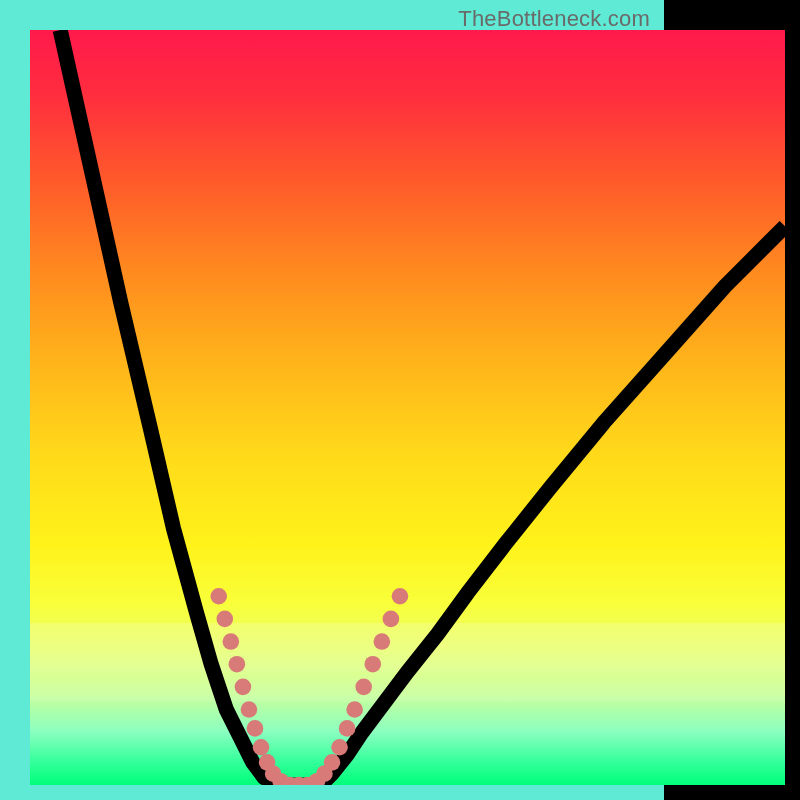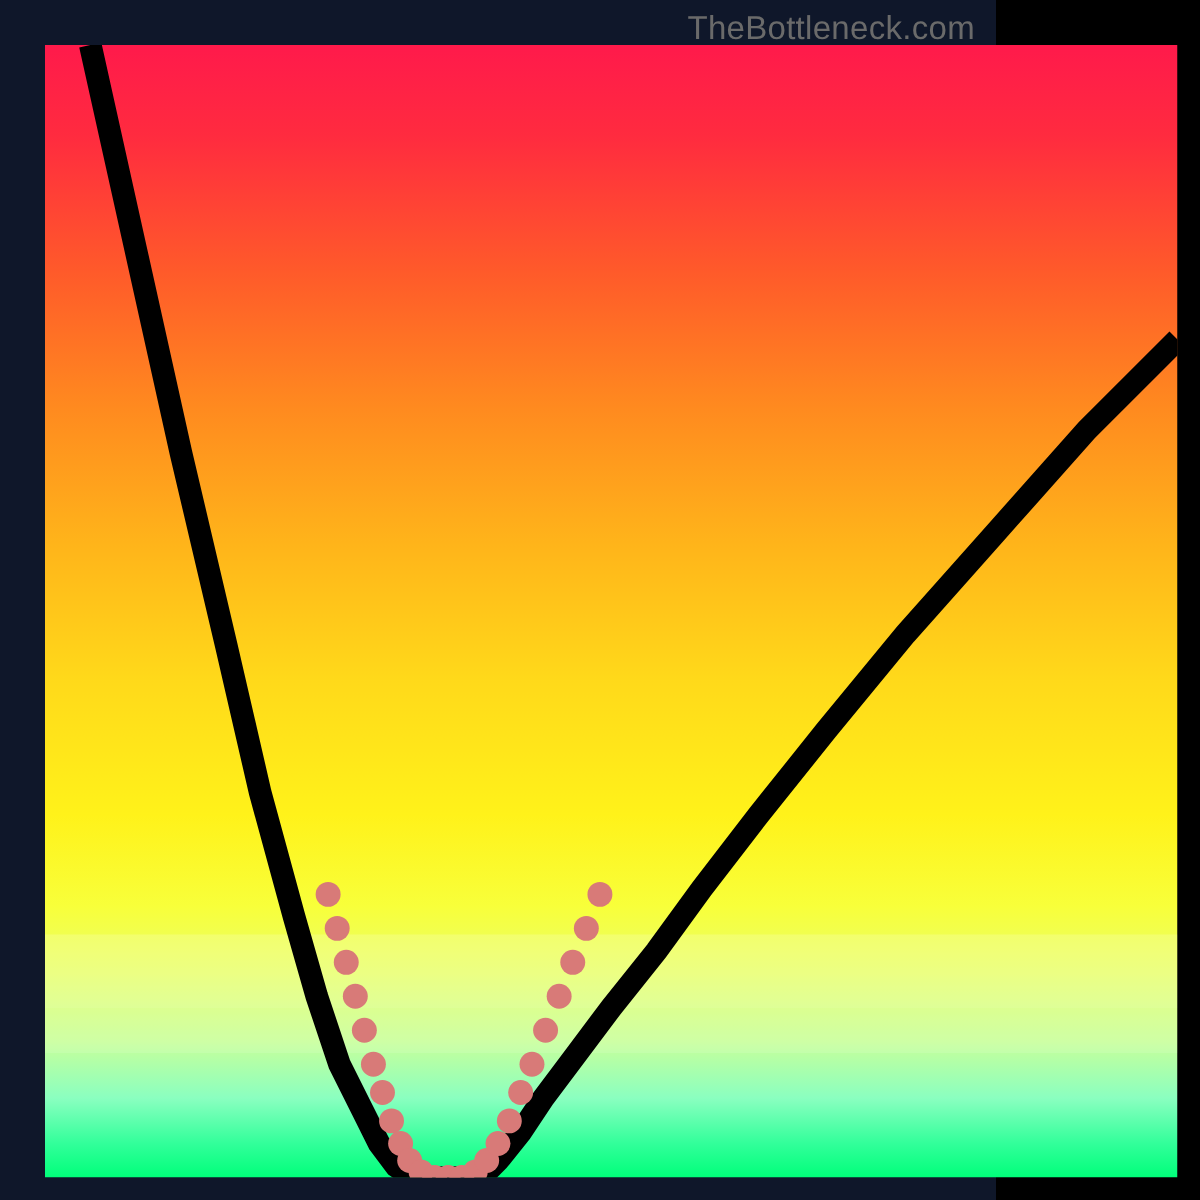--- a/index.html
+++ b/index.html
@@ -10,21 +10,21 @@
     overflow: hidden;
     background: #000;
     font-family: Arial, Helvetica, sans-serif;
   }
   .frame {
     position: absolute;
     left: 0;
     top: 0;
     width: 664px;
     height: 800px;
-    background: #0f172a;
+    background: #5eead4;
   }
   .plot-area {
     position: absolute;
     left: 30px;
     top: 30px;
     width: 755px;
     height: 755px;
     overflow: hidden;
   }
   .gradient {

